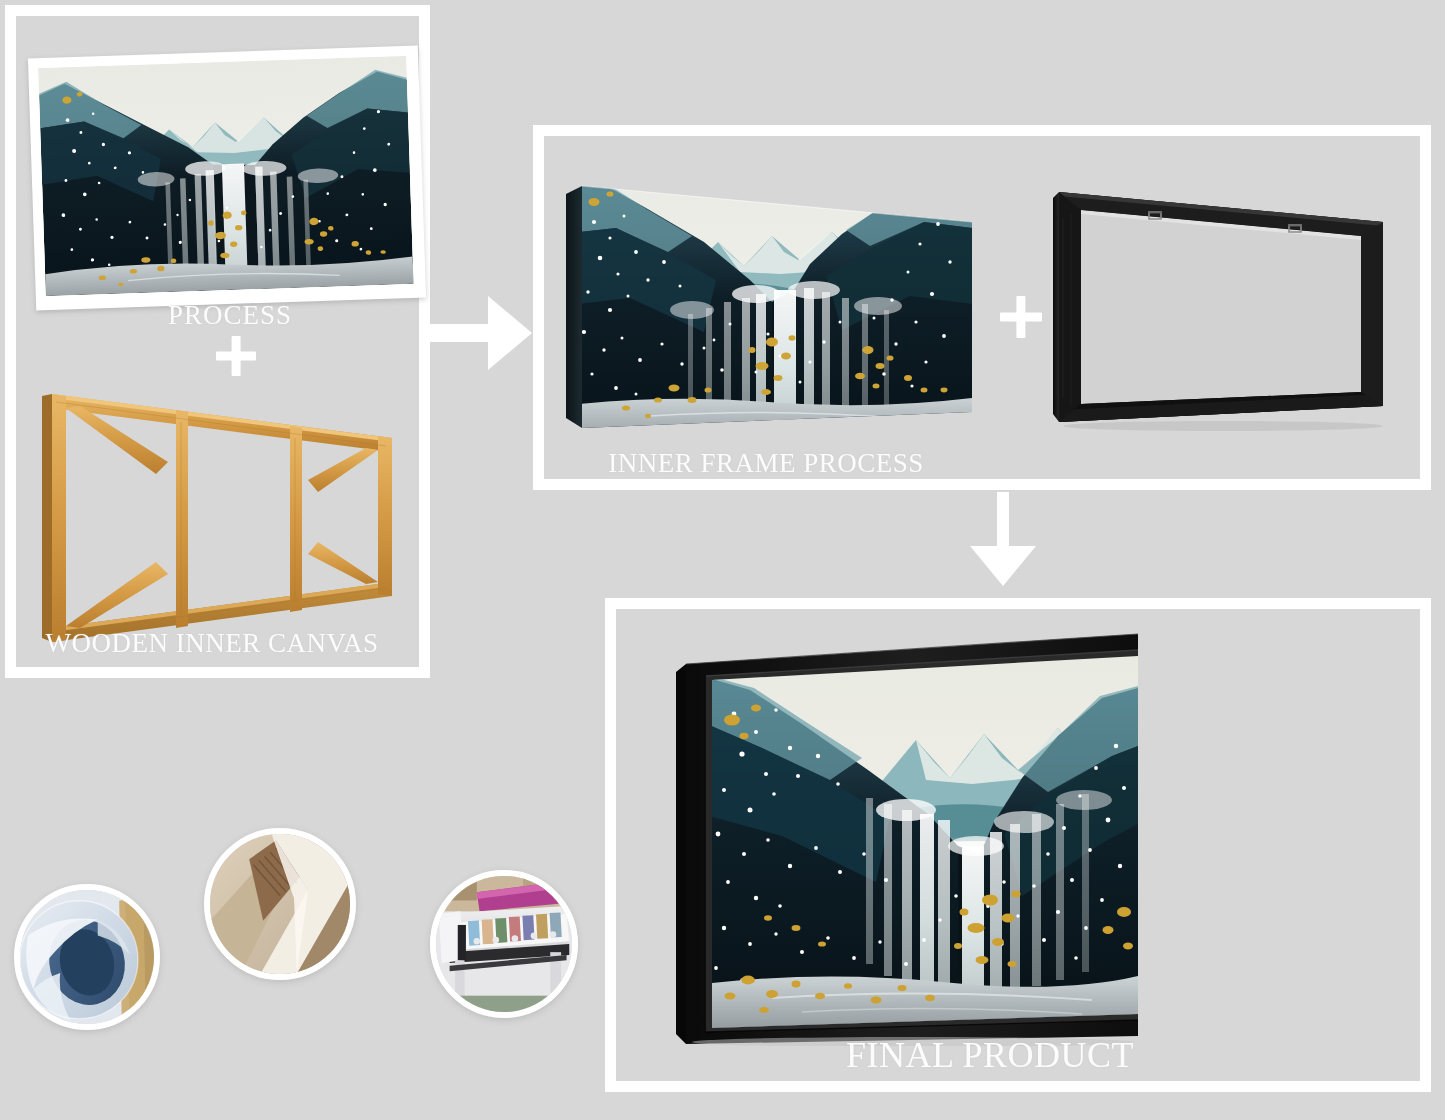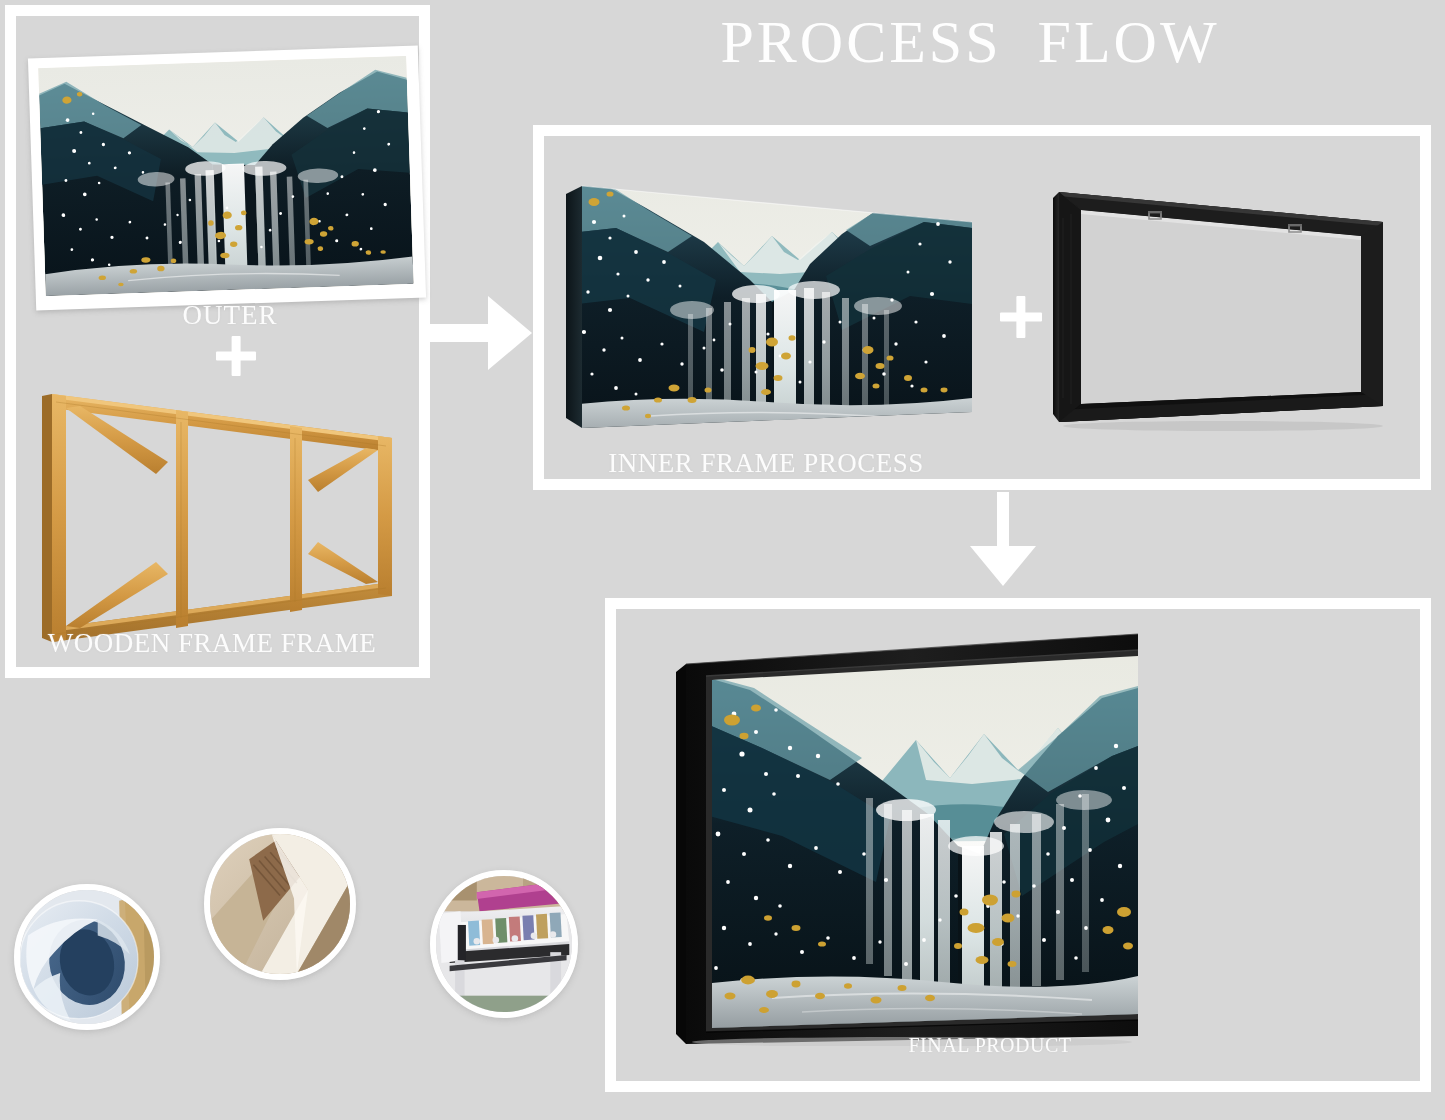--- a/index.html
+++ b/index.html
@@ -93,21 +93,20 @@
     position: absolute; border-radius: 50%; border: 6px solid #ffffff; overflow: hidden;
     box-shadow: 0 2px 6px rgba(130,130,130,.3);
   }
   .circ svg { display:block; width:100%; height:100%; }
 </style>
 </head>
 <body>
 
 <div id="stage">
 
-  <div class="title">PROCESS  FLOW</div>
 
   <div class="panel" style="left:5px; top:5px; width:425px; height:673px;"></div>
 
   <div class="panel" style="left:533px; top:125px; width:898px; height:365px;"></div>
 
   <div class="panel" style="left:605px; top:598px; width:826px; height:494px;"></div>
 
   <div id="canvas-card">
     <div class="art">
       <svg viewBox="0 0 400 250" preserveAspectRatio="none">
@@ -236,21 +235,21 @@
           <ellipse cx="338" cy="204" rx="4" ry="3"></ellipse>
             <ellipse cx="352" cy="214" rx="3" ry="2.5"></ellipse>
           <ellipse cx="30" cy="36" rx="5" ry="4"></ellipse>
             <ellipse cx="44" cy="30" rx="3" ry="2.5"></ellipse>
           <ellipse cx="368" cy="214" rx="3" ry="2"></ellipse>
         </g>
       </svg>
     </div>
   </div>
 
-  <div class="label" style="left:120px; top:300px; width:220px; font-size:27px; letter-spacing:1px;">OUTER</div>
+  <div class="label" style="left:120px; top:300px; width:220px; font-size:27px; letter-spacing:1px;">PROCESS</div>
 
   <div class="plus" style="left:216px; top:336px; width:40px; height:40px;"></div>
 
   <div id="wood-wrap">
     <svg viewBox="0 0 382 268" preserveAspectRatio="none">
       <defs>
         <linearGradient id="wd" x1="0" y1="0" x2="0" y2="1">
           <stop offset="0" stop-color="#e8b765"></stop>
             <stop offset=".5" stop-color="#d49a45"></stop>
           <stop offset="1" stop-color="#b97f2f"></stop>
@@ -283,21 +282,21 @@
 
       <g stroke="#a87526" stroke-width=".7" opacity=".45">
         <path d="M20 20 L350 64" fill="none"></path>
         <path d="M20 252 L350 206" fill="none"></path>
         <path d="M145 40 L145 236" fill="none"></path>
         <path d="M259 56 L259 220" fill="none"></path>
       </g>
     </svg>
   </div>
 
-  <div class="label" style="left:42px; top:628px; width:340px; font-size:27px; letter-spacing:.5px;">WOODEN FRAME FRAME</div>
+  <div class="label" style="left:42px; top:628px; width:340px; font-size:27px; letter-spacing:.5px;">WOODEN INNER CANVAS</div>
 
   <div class="arrow-right" style="left:427px; top:296px; width:105px; height:74px;">
     <div class="shaft" style="width:64px;"></div>
     <div class="head"></div>
   </div>
 
   <div id="innerprod">
     <svg viewBox="0 0 412 280" preserveAspectRatio="none">
       <defs>
         <clipPath id="clipIP">
@@ -675,21 +674,21 @@
 
       <path d="M34 48 L466 22" stroke="#3d3d3d" stroke-width="1.4" opacity=".9" fill="none"></path>
       <path d="M14 36 L466 6" stroke="#424242" stroke-width="1.2" opacity=".8" fill="none"></path>
 
       <path d="M34 404 L466 392" stroke="#000" stroke-width="1.4" opacity=".7" fill="none"></path>
 
       <ellipse cx="240" cy="414" rx="220" ry="5" fill="#c4c4c4" opacity=".5"></ellipse>
     </svg>
   </div>
 
-  <div class="label" style="left:790px; top:1034px; width:400px; font-size:20px; letter-spacing:.5px;">FINAL PRODUCT</div>
+  <div class="label" style="left:790px; top:1034px; width:400px; font-size:36px; letter-spacing:.5px;">FINAL PRODUCT</div>
 
   <div class="circ" style="left:14px; top:884px; width:146px; height:146px;">
     <svg viewBox="0 0 100 100" preserveAspectRatio="none">
       <defs>
         <linearGradient id="cr1" x1="0" y1="0" x2="1" y2="1">
           <stop offset="0" stop-color="#e8edf3"></stop>
             <stop offset=".5" stop-color="#cfdae6"></stop>
           <stop offset="1" stop-color="#b9c8d8"></stop>
         </linearGradient>
         <linearGradient id="cr2" x1="0" y1="0" x2="1" y2="1">

